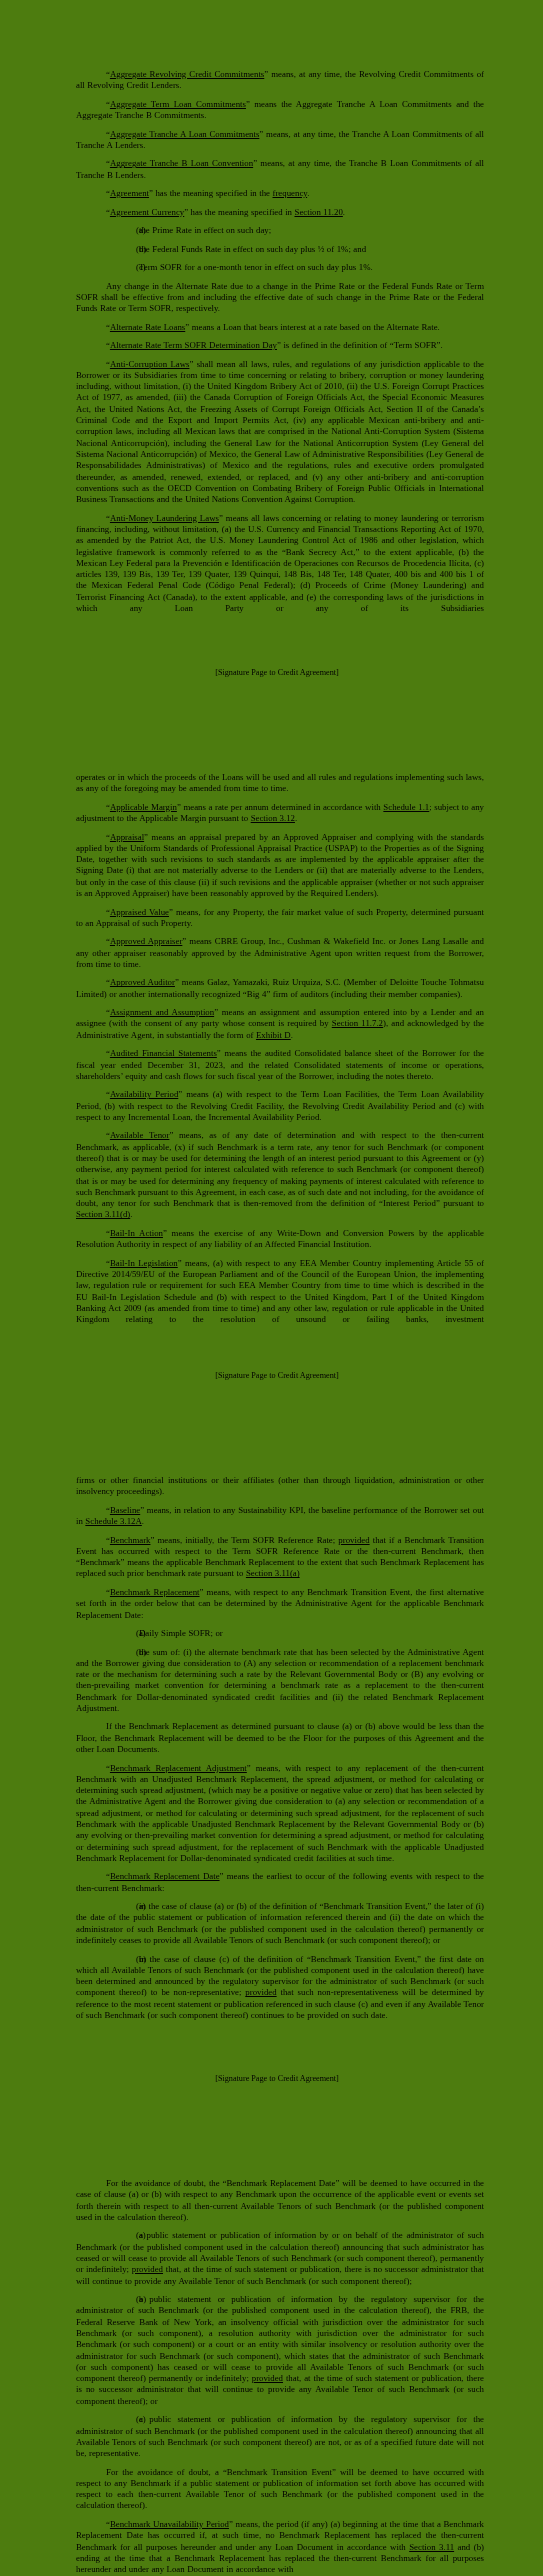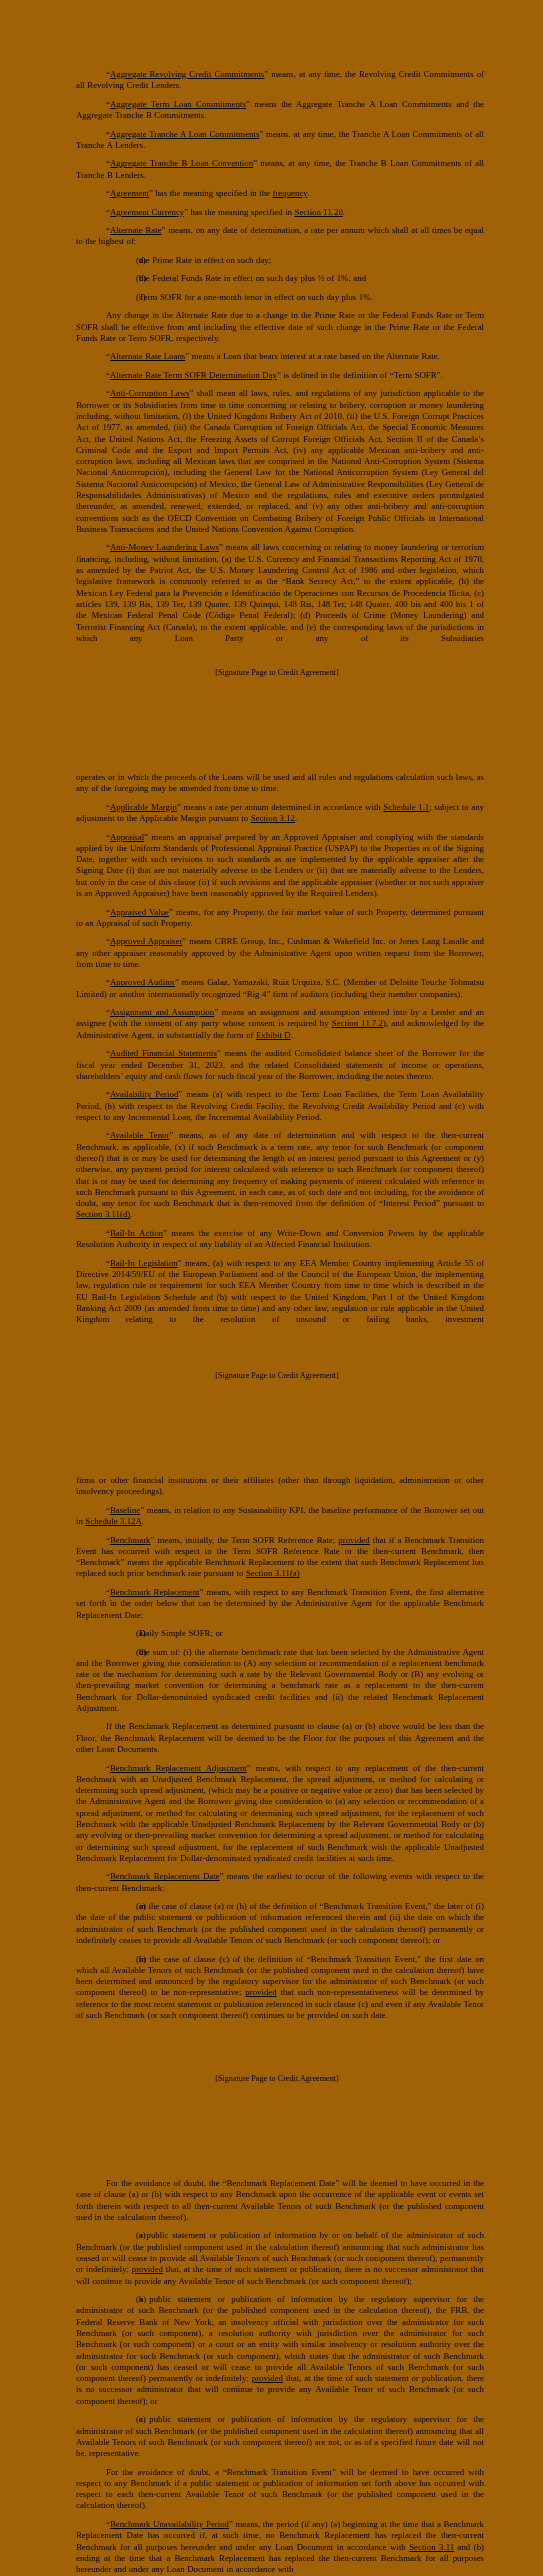--- a/index.html
+++ b/index.html
@@ -13,21 +13,21 @@
     color: #000000;
   }
   .viewer {
     width: 544px;
     background: #ffffff;
   }
   .page {
     position: relative;
     width: 544px;
     height: 703px;
-    background: #a16207;
+    background: #4d7c0f;
     overflow: hidden;
   }
   .page-content {
     position: absolute;
     top: 69px;
     left: 76px;
     width: 408px;
   }
   p.para {
     margin: 0 0 7.2px 0;
@@ -66,35 +66,34 @@
 
 <div class="viewer">
     <div class="page">
       <div class="page-content">
         <p class="para indent"><span>“</span><span class="u">Aggregate Revolving Credit Commitments</span><span>” means, at any time, the Revolving Credit Commitments of all Revolving Credit Lenders.</span></p>
         <p class="para indent"><span>“</span><span class="u">Aggregate Term Loan Commitments</span><span>” means the Aggregate Tranche A Loan Commitments and the Aggregate Tranche B Commitments.</span></p>
         <p class="para indent"><span>“</span><span class="u">Aggregate Tranche A Loan Commitments</span><span>” means, at any time, the Tranche A Loan Commitments of all Tranche A Lenders.</span></p>
         <p class="para indent"><span>“</span><span class="u">Aggregate Tranche B Loan Convention</span><span>” means, at any time, the Tranche B Loan Commitments of all Tranche B Lenders.</span></p>
         <p class="para indent"><span>“</span><span class="u">Agreement</span><span>” has the meaning specified in the </span><span class="u">frequency</span><span>.</span></p>
         <p class="para indent"><span>“</span><span class="u">Agreement Currency</span><span>” has the meaning specified in </span><span class="u">Section 11.20</span><span>.</span></p>
-        <p class="para indent"><span>“</span><span class="u">Alternate Rate</span><span>” means, on any date of determination, a rate per annum which shall at all times be equal to the highest of:</span></p>
         <p class="para list"><span class="tab-label">(a)</span><span>the Prime Rate in effect on such day;</span></p>
         <p class="para list"><span class="tab-label">(b)</span><span>the Federal Funds Rate in effect on such day plus ½ of 1%; and</span></p>
         <p class="para list"><span class="tab-label">(c)</span><span>Term SOFR for a one-month tenor in effect on such day plus 1%.</span></p>
         <p class="para indent"><span>Any change in the Alternate Rate due to a change in the Prime Rate or the Federal Funds Rate or Term SOFR shall be effective from and including the effective date of such change in the Prime Rate or the Federal Funds Rate or Term SOFR, respectively.</span></p>
         <p class="para indent"><span>“</span><span class="u">Alternate Rate Loans</span><span>” means a Loan that bears interest at a rate based on the Alternate Rate.</span></p>
         <p class="para indent"><span>“</span><span class="u">Alternate Rate Term SOFR Determination Day</span><span>” is defined in the definition of “Term SOFR”.</span></p>
         <p class="para indent"><span>“</span><span class="u">Anti-Corruption Laws</span><span>” shall mean all laws, rules, and regulations of any jurisdiction applicable to the Borrower or its Subsidiaries from time to time concerning or relating to bribery, corruption or money laundering including, without limitation, (i) the United Kingdom Bribery Act of 2010, (ii) the U.S. Foreign Corrupt Practices Act of 1977, as amended, (iii) the Canada Corruption of Foreign Officials Act, the Special Economic Measures Act, the United Nations Act, the Freezing Assets of Corrupt Foreign Officials Act, Section II of the Canada’s Criminal Code and the Export and Import Permits Act, (iv) any applicable Mexican anti-bribery and anti-corruption laws, including all Mexican laws that are comprised in the National Anti-Corruption System (Sistema Nacional Anticorrupción), including the General Law for the National Anticorruption System (Ley General del Sistema Nacional Anticorrupción) of Mexico, the General Law of Administrative Responsibilities (Ley General de Responsabilidades Administrativas) of Mexico and the regulations, rules and executive orders promulgated thereunder, as amended, renewed, extended, or replaced, and (v) any other anti-bribery and anti-corruption conventions such as the OECD Convention on Combating Bribery of Foreign Public Officials in International Business Transactions and the United Nations Convention Against Corruption.</span></p>
         <p class="para indent split"><span>“</span><span class="u">Anti-Money Laundering Laws</span><span>” means all laws concerning or relating to money laundering or terrorism financing, including, without limitation, (a) the U.S. Currency and Financial Transactions Reporting Act of 1970, as amended by the Patriot Act, the U.S. Money Laundering Control Act of 1986 and other legislation, which legislative framework is commonly referred to as the “Bank Secrecy Act,” to the extent applicable, (b) the Mexican Ley Federal para la Prevención e Identificación de Operaciones con Recursos de Procedencia Ilícita, (c) articles 139, 139 Bis, 139 Ter, 139 Quater, 139 Quinqui, 148 Bis, 148 Ter, 148 Quater, 400 bis and 400 bis 1 of the Mexican Federal Penal Code (Código Penal Federal); (d) Proceeds of Crime (Money Laundering) and Terrorist Financing Act (Canada), to the extent applicable, and (e) the corresponding laws of the jurisdictions in which any Loan Party or any of its Subsidiaries</span></p>
       </div>
       <div class="page-footer">[Signature Page to Credit Agreement]</div>
     </div>
     <div class="page">
       <div class="page-content">
-        <p class="para flush"><span>operates or in which the proceeds of the Loans will be used and all rules and regulations calculation such laws, as any of the foregoing may be amended from time to time.</span></p>
+        <p class="para flush"><span>operates or in which the proceeds of the Loans will be used and all rules and regulations implementing such laws, as any of the foregoing may be amended from time to time.</span></p>
         <p class="para indent"><span>“</span><span class="u">Applicable Margin</span><span>” means a rate per annum determined in accordance with </span><span class="u">Schedule 1.1</span><span>; subject to any adjustment to the Applicable Margin pursuant to </span><span class="u">Section 3.12</span><span>.</span></p>
         <p class="para indent"><span>“</span><span class="u">Appraisal</span><span>” means an appraisal prepared by an Approved Appraiser and complying with the standards applied by the Uniform Standards of Professional Appraisal Practice (USPAP) to the Properties as of the Signing Date, together with such revisions to such standards as are implemented by the applicable appraiser after the Signing Date (i) that are not materially adverse to the Lenders or (ii) that are materially adverse to the Lenders, but only in the case of this clause (ii) if such revisions and the applicable appraiser (whether or not such appraiser is an Approved Appraiser) have been reasonably approved by the Required Lenders).</span></p>
         <p class="para indent"><span>“</span><span class="u">Appraised Value</span><span>” means, for any Property, the fair market value of such Property, determined pursuant to an Appraisal of such Property.</span></p>
         <p class="para indent"><span>“</span><span class="u">Approved Appraiser</span><span>” means CBRE Group, Inc., Cushman &amp; Wakefield Inc. or Jones Lang Lasalle and any other appraiser reasonably approved by the Administrative Agent upon written request from the Borrower, from time to time.</span></p>
         <p class="para indent"><span>“</span><span class="u">Approved Auditor</span><span>” means Galaz, Yamazaki, Ruiz Urquiza, S.C. (Member of Deloitte Touche Tohmatsu Limited) or another internationally recognized “Big 4” firm of auditors (including their member companies).</span></p>
         <p class="para indent"><span>“</span><span class="u">Assignment and Assumption</span><span>” means an assignment and assumption entered into by a Lender and an assignee (with the consent of any party whose consent is required by </span><span class="u">Section 11.7.2</span><span>), and acknowledged by the Administrative Agent, in substantially the form of </span><span class="u">Exhibit D</span><span>.</span></p>
         <p class="para indent"><span>“</span><span class="u">Audited Financial Statements</span><span>” means the audited Consolidated balance sheet of the Borrower for the fiscal year ended December 31, 2023, and the related Consolidated statements of income or operations, shareholders’ equity and cash flows for such fiscal year of the Borrower, including the notes thereto.</span></p>
         <p class="para indent"><span>“</span><span class="u">Availability Period</span><span>” means (a) with respect to the Term Loan Facilities, the Term Loan Availability Period, (b) with respect to the Revolving Credit Facility, the Revolving Credit Availability Period and (c) with respect to any Incremental Loan, the Incremental Availability Period.</span></p>
         <p class="para indent"><span>“</span><span class="u">Available Tenor</span><span>” means, as of any date of determination and with respect to the then-current Benchmark, as applicable, (x) if such Benchmark is a term rate, any tenor for such Benchmark (or component thereof) that is or may be used for determining the length of an interest period pursuant to this Agreement or (y) otherwise, any payment period for interest calculated with reference to such Benchmark (or component thereof) that is or may be used for determining any frequency of making payments of interest calculated with reference to such Benchmark pursuant to this Agreement, in each case, as of such date and not including, for the avoidance of doubt, any tenor for such Benchmark that is then-removed from the definition of “Interest Period” pursuant to </span><span class="u">Section 3.11(d)</span><span>.</span></p>
         <p class="para indent"><span>“</span><span class="u">Bail-In Action</span><span>” means the exercise of any Write-Down and Conversion Powers by the applicable Resolution Authority in respect of any liability of an Affected Financial Institution.</span></p>

